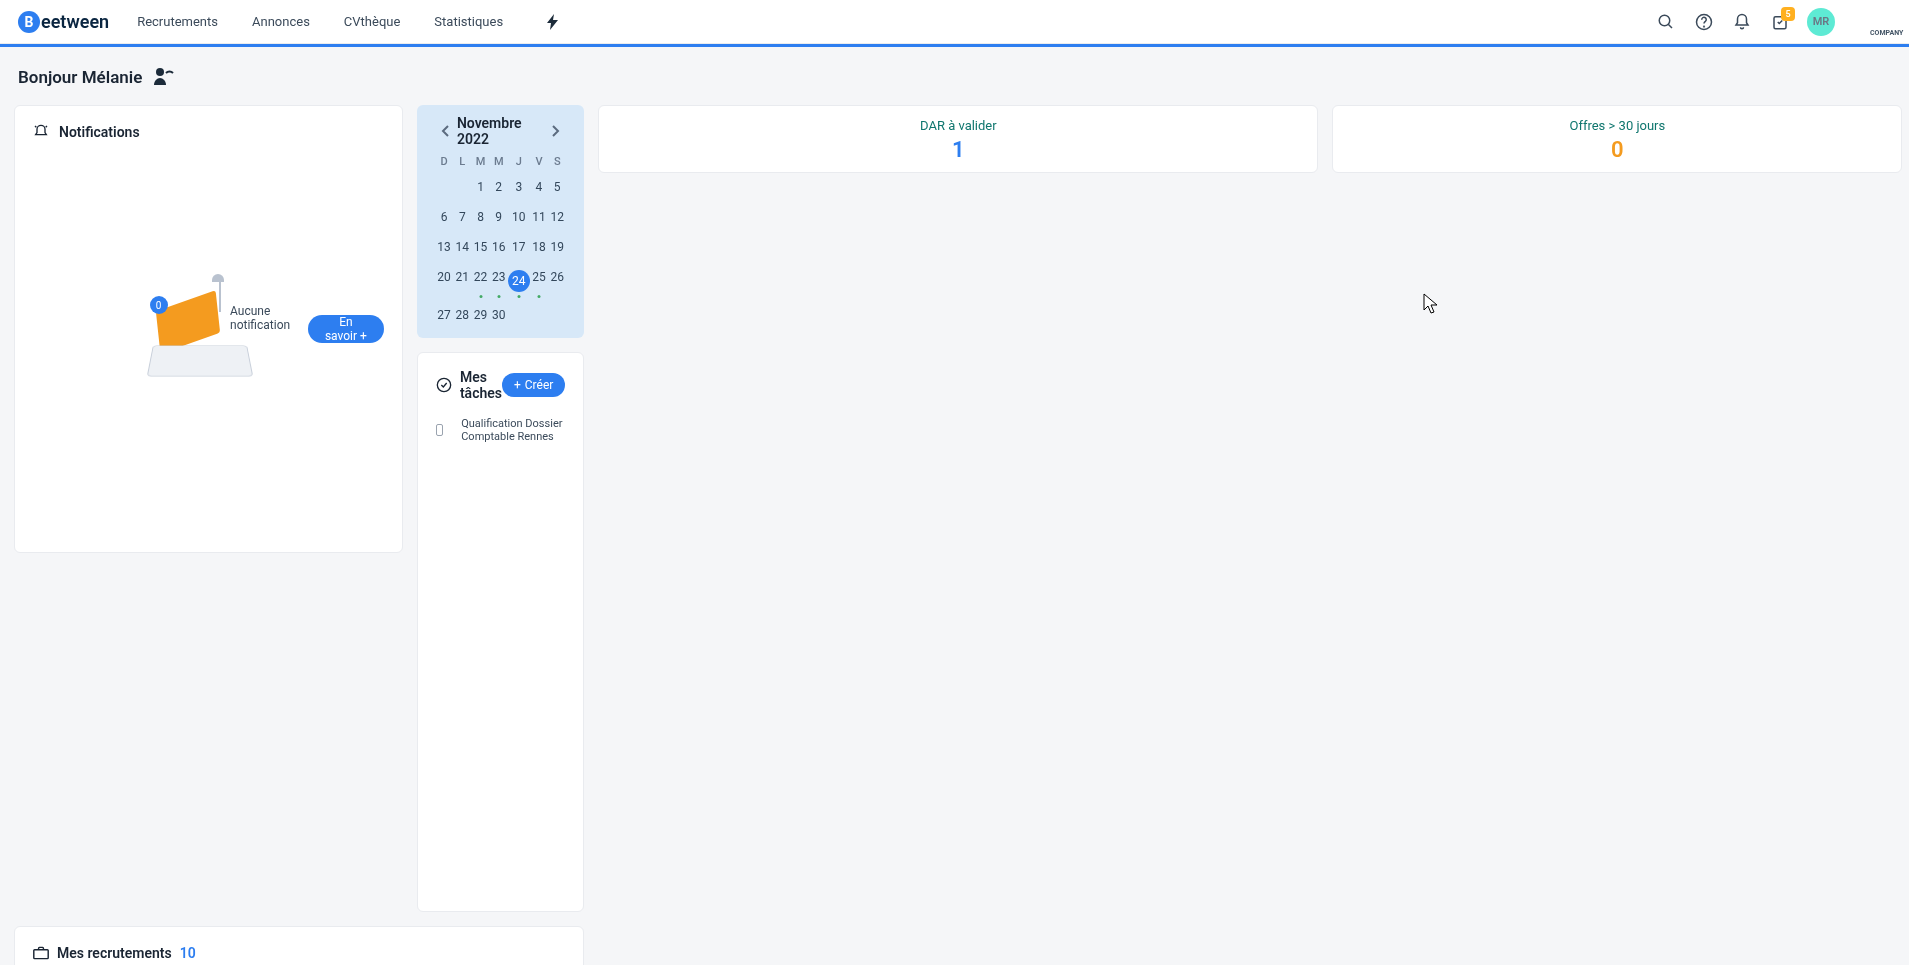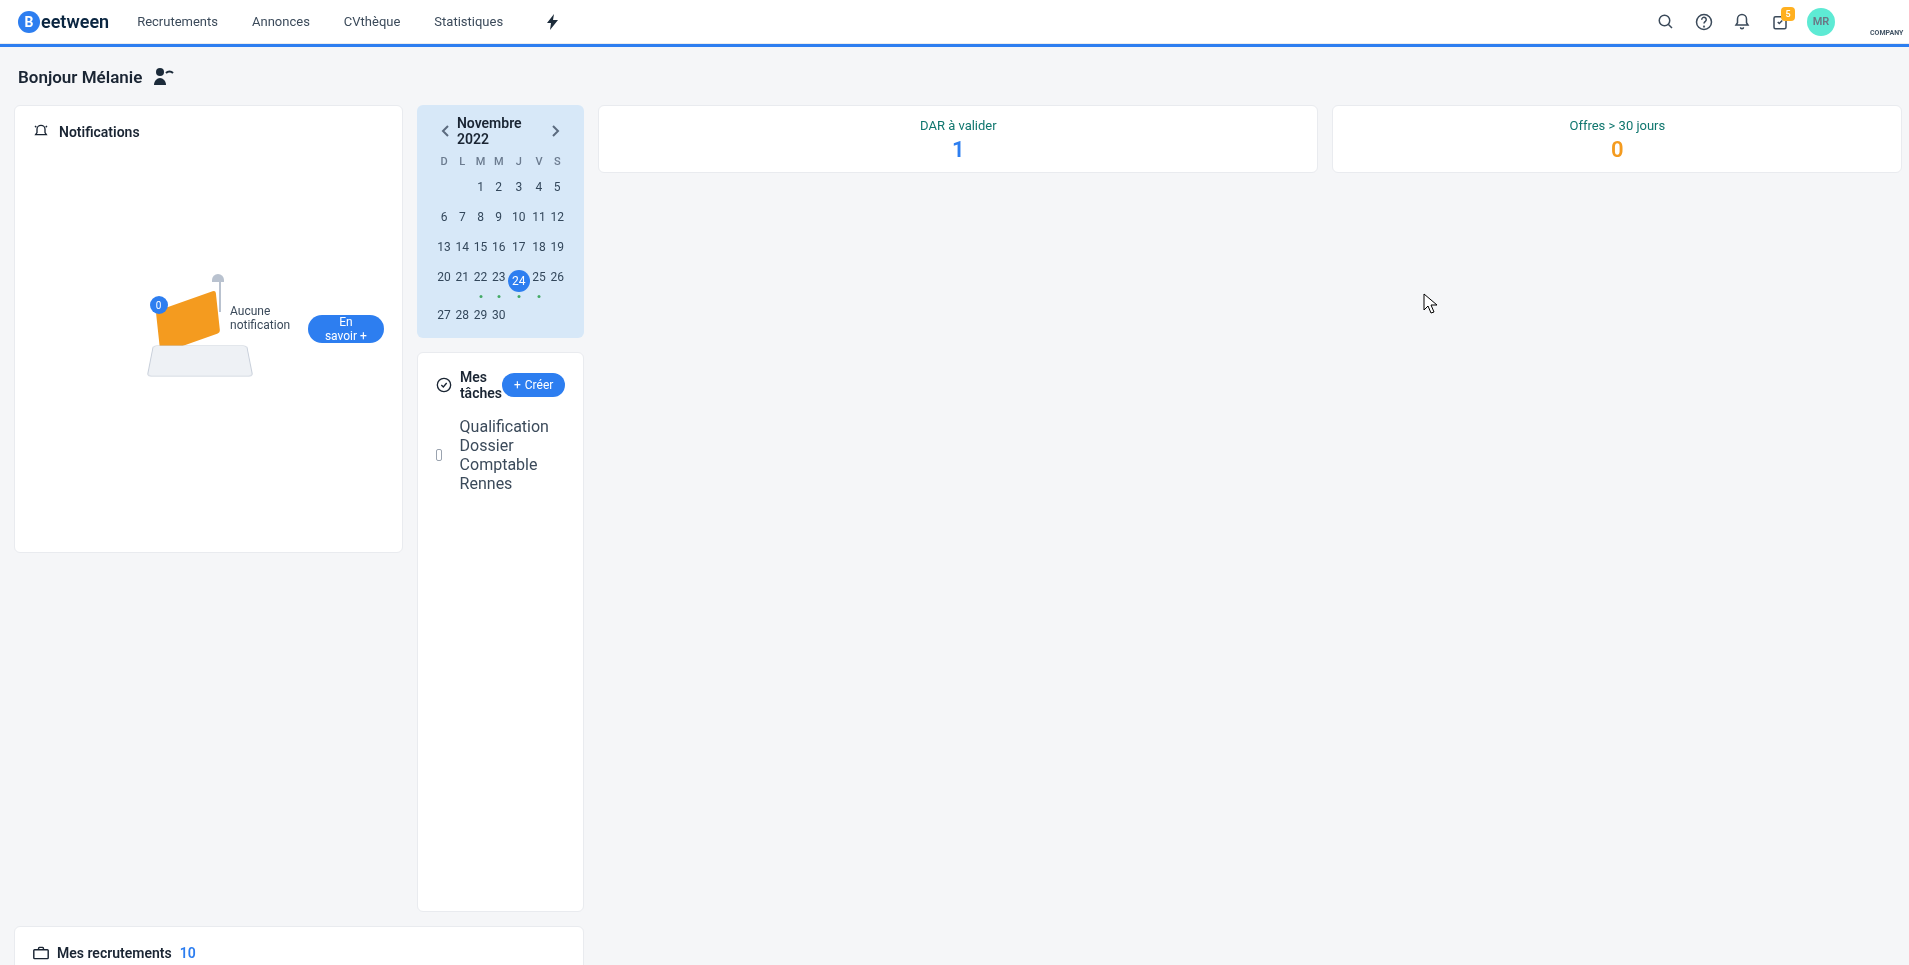--- a/index.html
+++ b/index.html
@@ -57,21 +57,21 @@
 .cal-grid { display:grid; grid-template-columns:repeat(7,1fr); text-align:center; row-gap:8px; }
 .cal-dh { color:#6b7b8f; font-size:11px; font-weight:500; }
 .cal-d { color:#33475b; font-size:12px; padding:4px 0; position:relative; cursor:pointer; }
 .cal-d.today span { background:#2d7ef0; color:#fff; width:22px; height:22px; border-radius:50%; display:inline-flex; align-items:center; justify-content:center; }
 .cal-d .dot { position:absolute; bottom:-2px; left:50%; transform:translateX(-50%); width:3px; height:3px; border-radius:50%; background:#4a6; }
 
 .tasks { background:#fff; border:1px solid #e9ebef; border-radius:6px; padding:16px 18px; min-height:560px; }
 .tasks-head { display:flex; align-items:center; justify-content:space-between; margin-bottom:16px; }
 .tasks-title { display:flex; align-items:center; gap:8px; font-weight:600; font-size:14px; color:#1a2533; }
 .btn-create { background:#2d7ef0; color:#fff; border:none; padding:5px 12px; border-radius:12px; font-size:12px; cursor:pointer; display:flex; align-items:center; gap:4px; }
-.task-row { display:flex; align-items:center; gap:18px; font-size:16px; color:#3b4a5a; }
+.task-row { display:flex; align-items:center; gap:18px; font-size:11px; color:#3b4a5a; }
 .task-chk { width:12px; height:12px; border:1px solid #9aa3af; border-radius:2px; }
 
 .cursor { position:fixed; width:16px; height:22px; pointer-events:none; z-index:9999; }
 
 svg { display:block; }
 </style>
 </head>
 <body>
 
 <div class="header">

